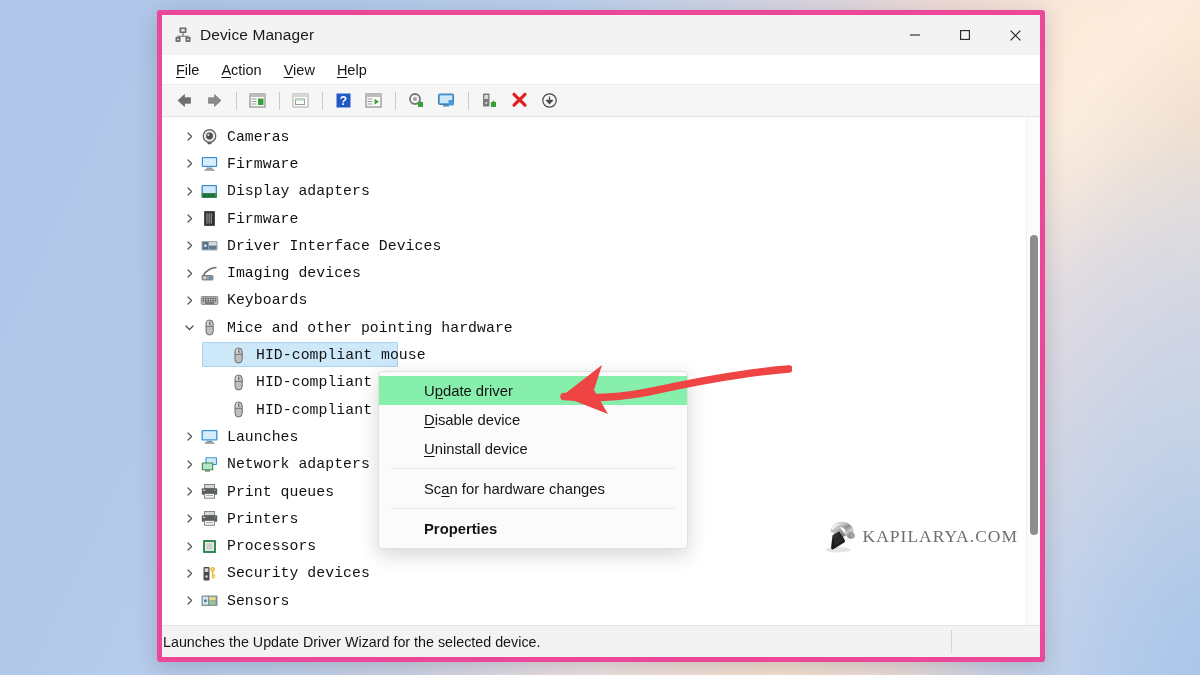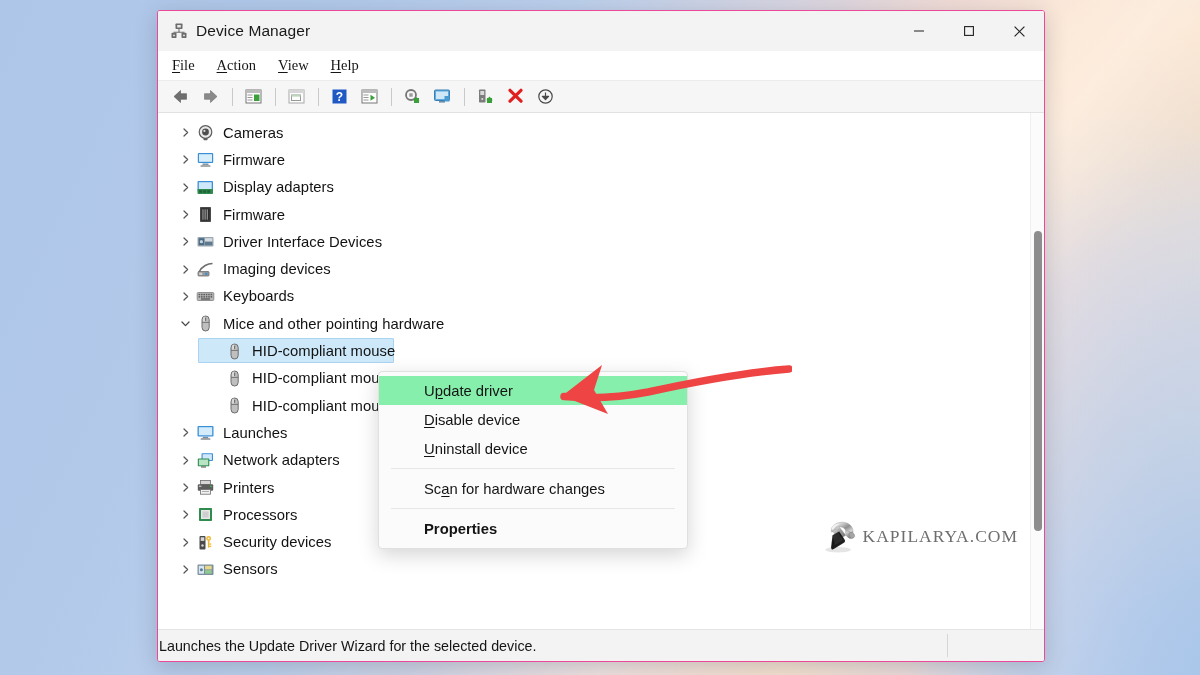--- a/index.html
+++ b/index.html
@@ -46,21 +46,21 @@
       rgba(255,255,255,0) 55%, rgba(255,255,255,0.30) 66%,
       rgba(255,255,255,0.05) 74%, rgba(255,255,255,0) 84%);
   }
 
   
   #window {
     position: absolute;
     left: 157px; top: 10px;
     width: 888px; height: 652px;
     background: #ffffff;
-    border: 1px solid #ec4899;
+    border: 5px solid #ec4899;
     border-radius: 3px;
     box-shadow: 0 5px 22px rgba(40,50,70,0.22);
     display: flex; flex-direction: column;
     overflow: hidden;
     text-align: center;
   }
 
   
   #titlebar {
     height: 40px;
@@ -96,21 +96,20 @@
     padding-left: 14px;
     flex: none;
     border-bottom: 1px solid #ececec;
   }
   .menu-item {
     font-size: 14.5px;
     color: #151515;
     padding: 2px 11px 2px 0;
     margin-right: 11px;
     white-space: nowrap;
-    font-family: Liberation Serif, serif;
   }
   .menu-item u { text-decoration: underline; text-underline-offset: 2px; }
 
   
   #toolbar {
     height: 32px;
     background: #f6f6f6;
     border-bottom: 1px solid #e2e2e2;
     display: flex; align-items: center;
     padding-left: 8px;
@@ -156,20 +155,21 @@
   .node-icon {
     width: 19px; height: 19px; flex: none;
     margin: 0 8px 0 2px;
     display: flex; align-items: center; justify-content: center;
   }
   .node-icon svg { display: block; }
   .node-label {
     font-size: 14.8px;
     color: #121212;
     letter-spacing: 0.05px;
+    font-family: Liberation Mono, monospace;
   }
   .node.selected {
     position: relative;
   }
   .node.selected .sel-bg {
     position: absolute;
     left: 22px; top: 1px;
     width: 196px; height: 25px;
     background: #cde8f9;
     border: 1px solid #a8d4ef;
@@ -636,20 +636,38 @@
             <span class="node-icon">
               <svg width="19" height="19" viewBox="0 0 19 19">
                 <rect x="4.5" y="2.5" width="10" height="4" fill="#d6d6d6" stroke="#6d6d6d" stroke-width="0.8"></rect>
                 <rect x="1.8" y="6.3" width="15.4" height="6.5" rx="1" fill="#5d5d5d"></rect>
                 <rect x="3" y="7.6" width="2.4" height="1.4" fill="#bfbfbf"></rect>
                 <circle cx="15" cy="8.3" r="0.9" fill="#3fc04a"></circle>
                 <rect x="4.5" y="11.6" width="10" height="4.6" fill="#f2f2f2" stroke="#6d6d6d" stroke-width="0.8"></rect>
                 <rect x="6" y="13" width="7" height="0.9" fill="#a5a5a5"></rect>
               </svg>
             </span>
+            <span class="node-label">Print queues</span>
+          </div>
+          <div class="node">
+            <span class="chev">
+              <svg width="11" height="11" viewBox="0 0 11 11">
+                <path d="M4 2 L7.6 5.5 L4 9" fill="none" stroke="#555" stroke-width="1.25" stroke-linecap="round" stroke-linejoin="round"></path>
+              </svg>
+            </span>
+            <span class="node-icon">
+              <svg width="19" height="19" viewBox="0 0 19 19">
+                <rect x="4.5" y="2.5" width="10" height="4" fill="#d6d6d6" stroke="#6d6d6d" stroke-width="0.8"></rect>
+                <rect x="1.8" y="6.3" width="15.4" height="6.5" rx="1" fill="#5d5d5d"></rect>
+                <rect x="3" y="7.6" width="2.4" height="1.4" fill="#bfbfbf"></rect>
+                <circle cx="15" cy="8.3" r="0.9" fill="#3fc04a"></circle>
+                <rect x="4.5" y="11.6" width="10" height="4.6" fill="#f2f2f2" stroke="#6d6d6d" stroke-width="0.8"></rect>
+                <rect x="6" y="13" width="7" height="0.9" fill="#a5a5a5"></rect>
+              </svg>
+            </span>
             <span class="node-label">Printers</span>
           </div>
           <div class="node">
             <span class="chev">
               <svg width="11" height="11" viewBox="0 0 11 11">
                 <path d="M4 2 L7.6 5.5 L4 9" fill="none" stroke="#555" stroke-width="1.25" stroke-linecap="round" stroke-linejoin="round"></path>
               </svg>
             </span>
             <span class="node-icon">
               <svg width="19" height="19" viewBox="0 0 19 19">

